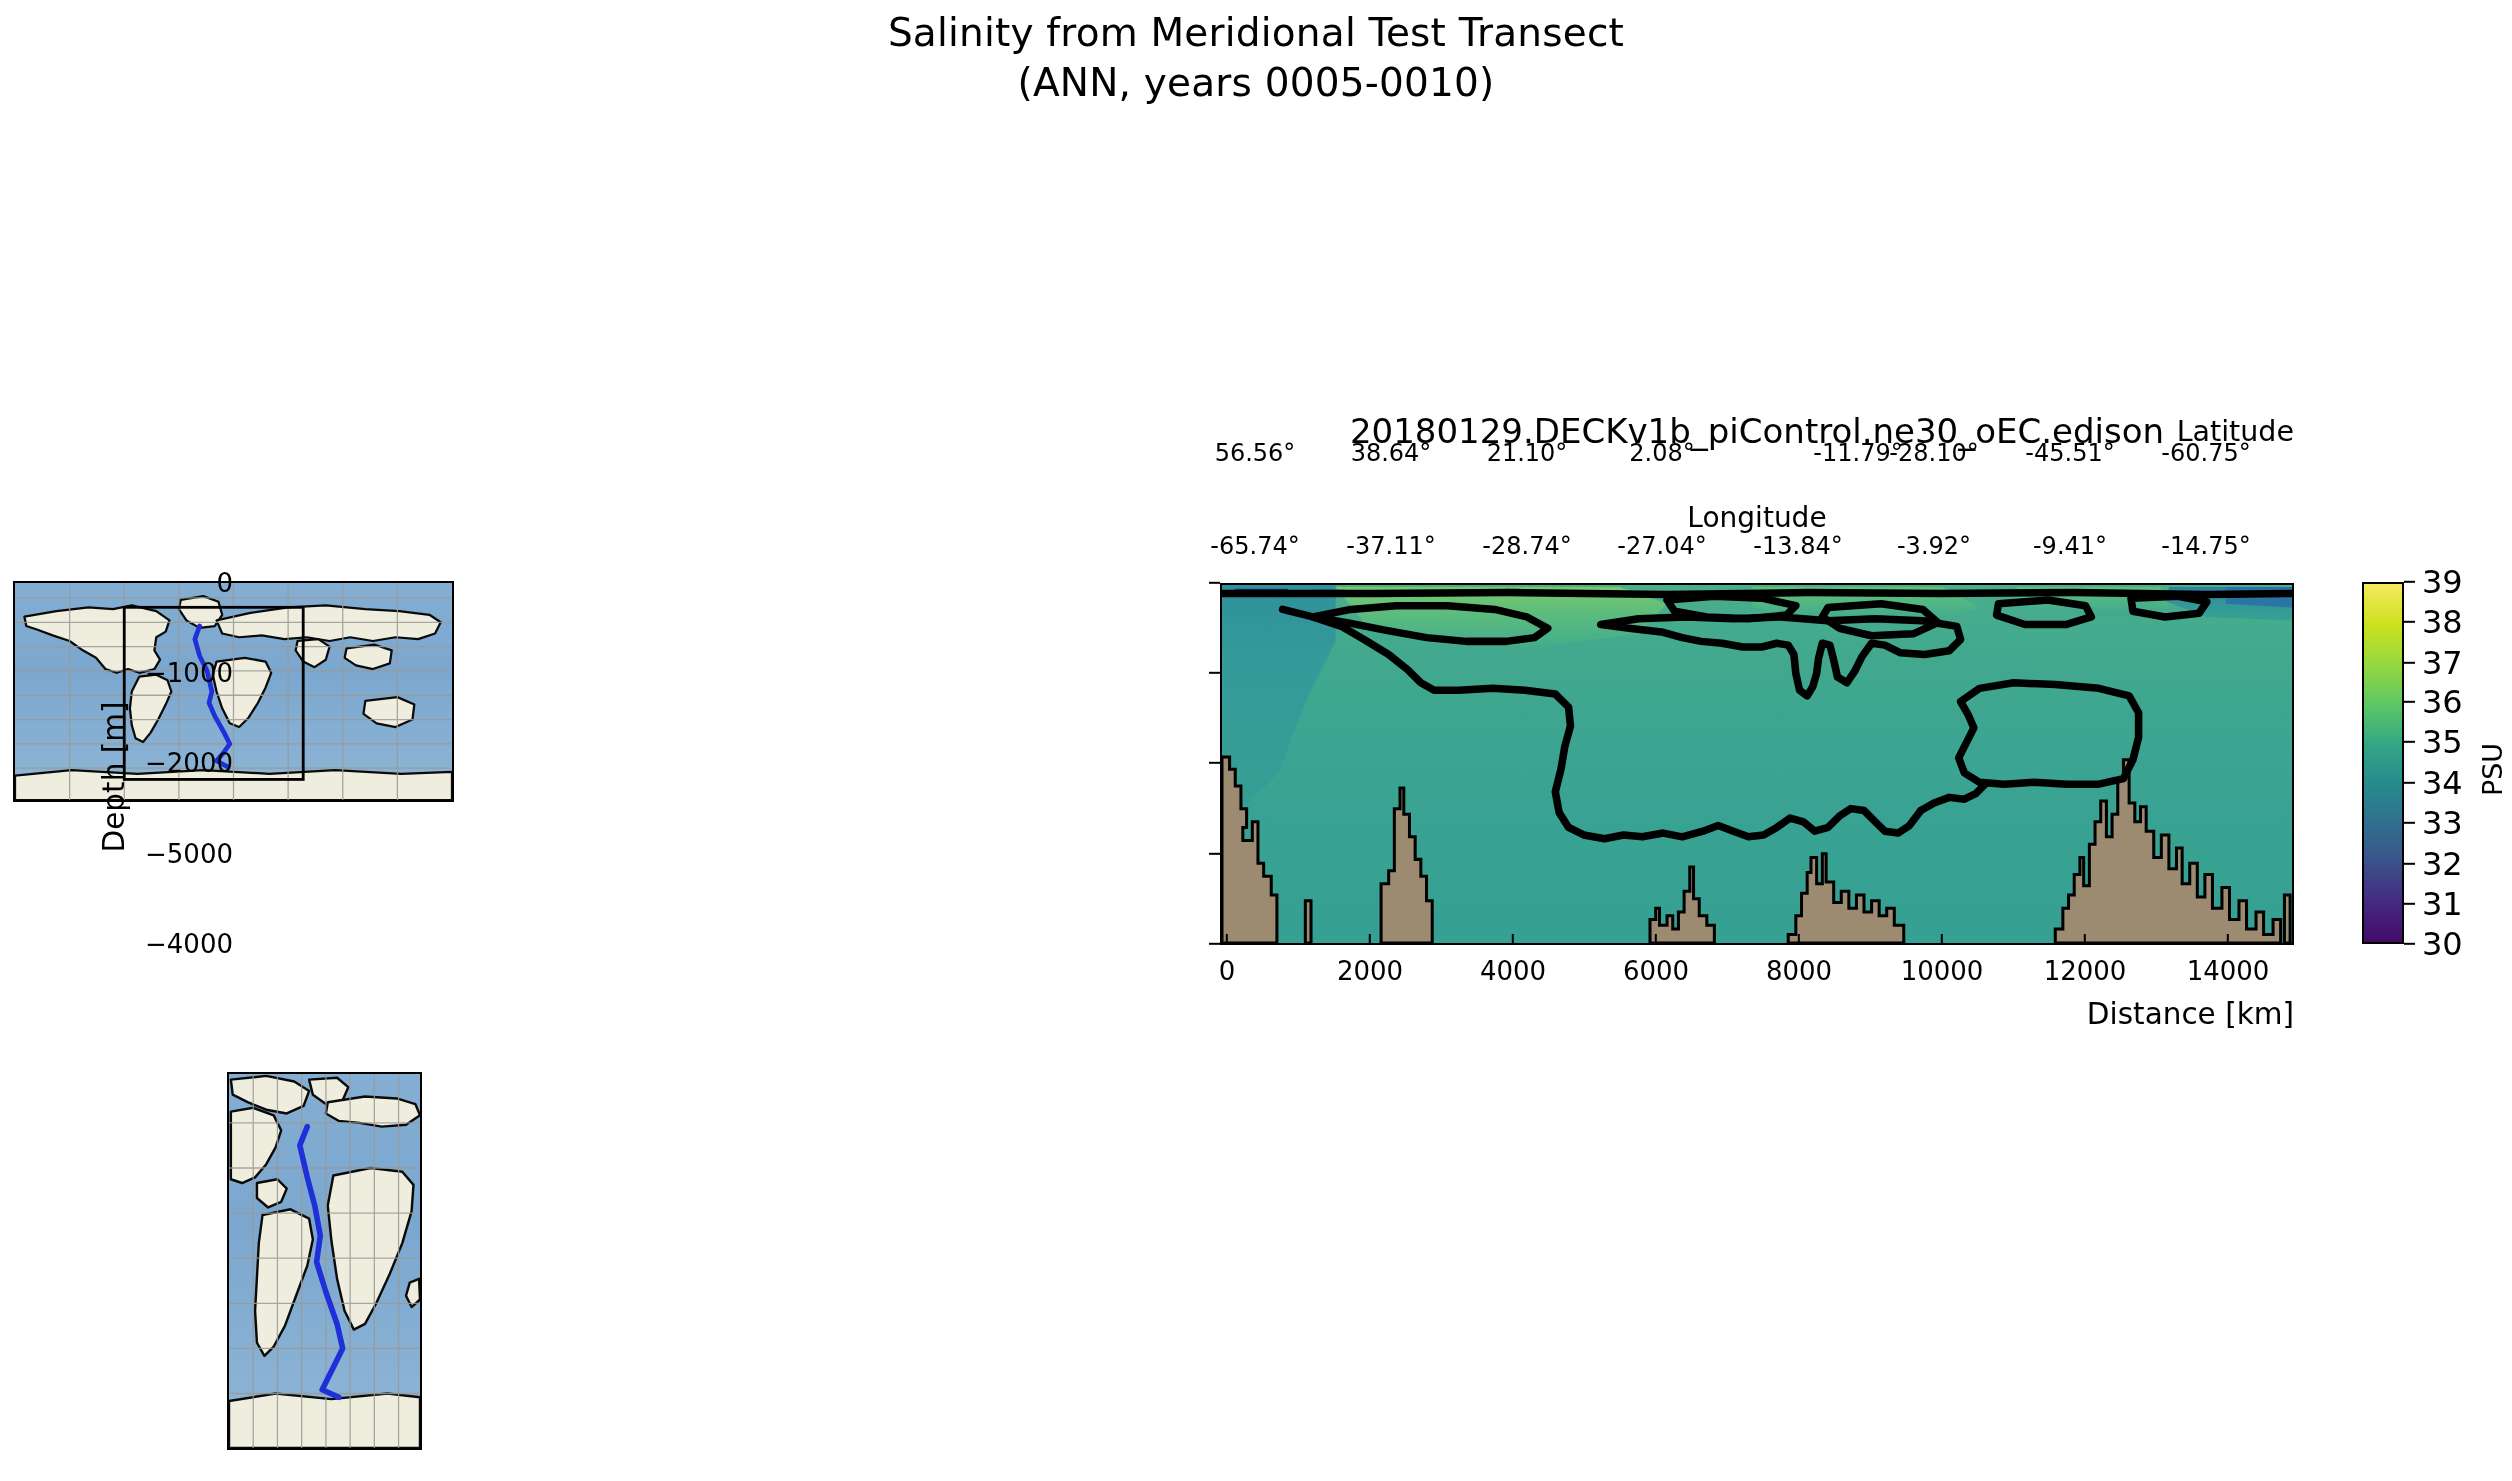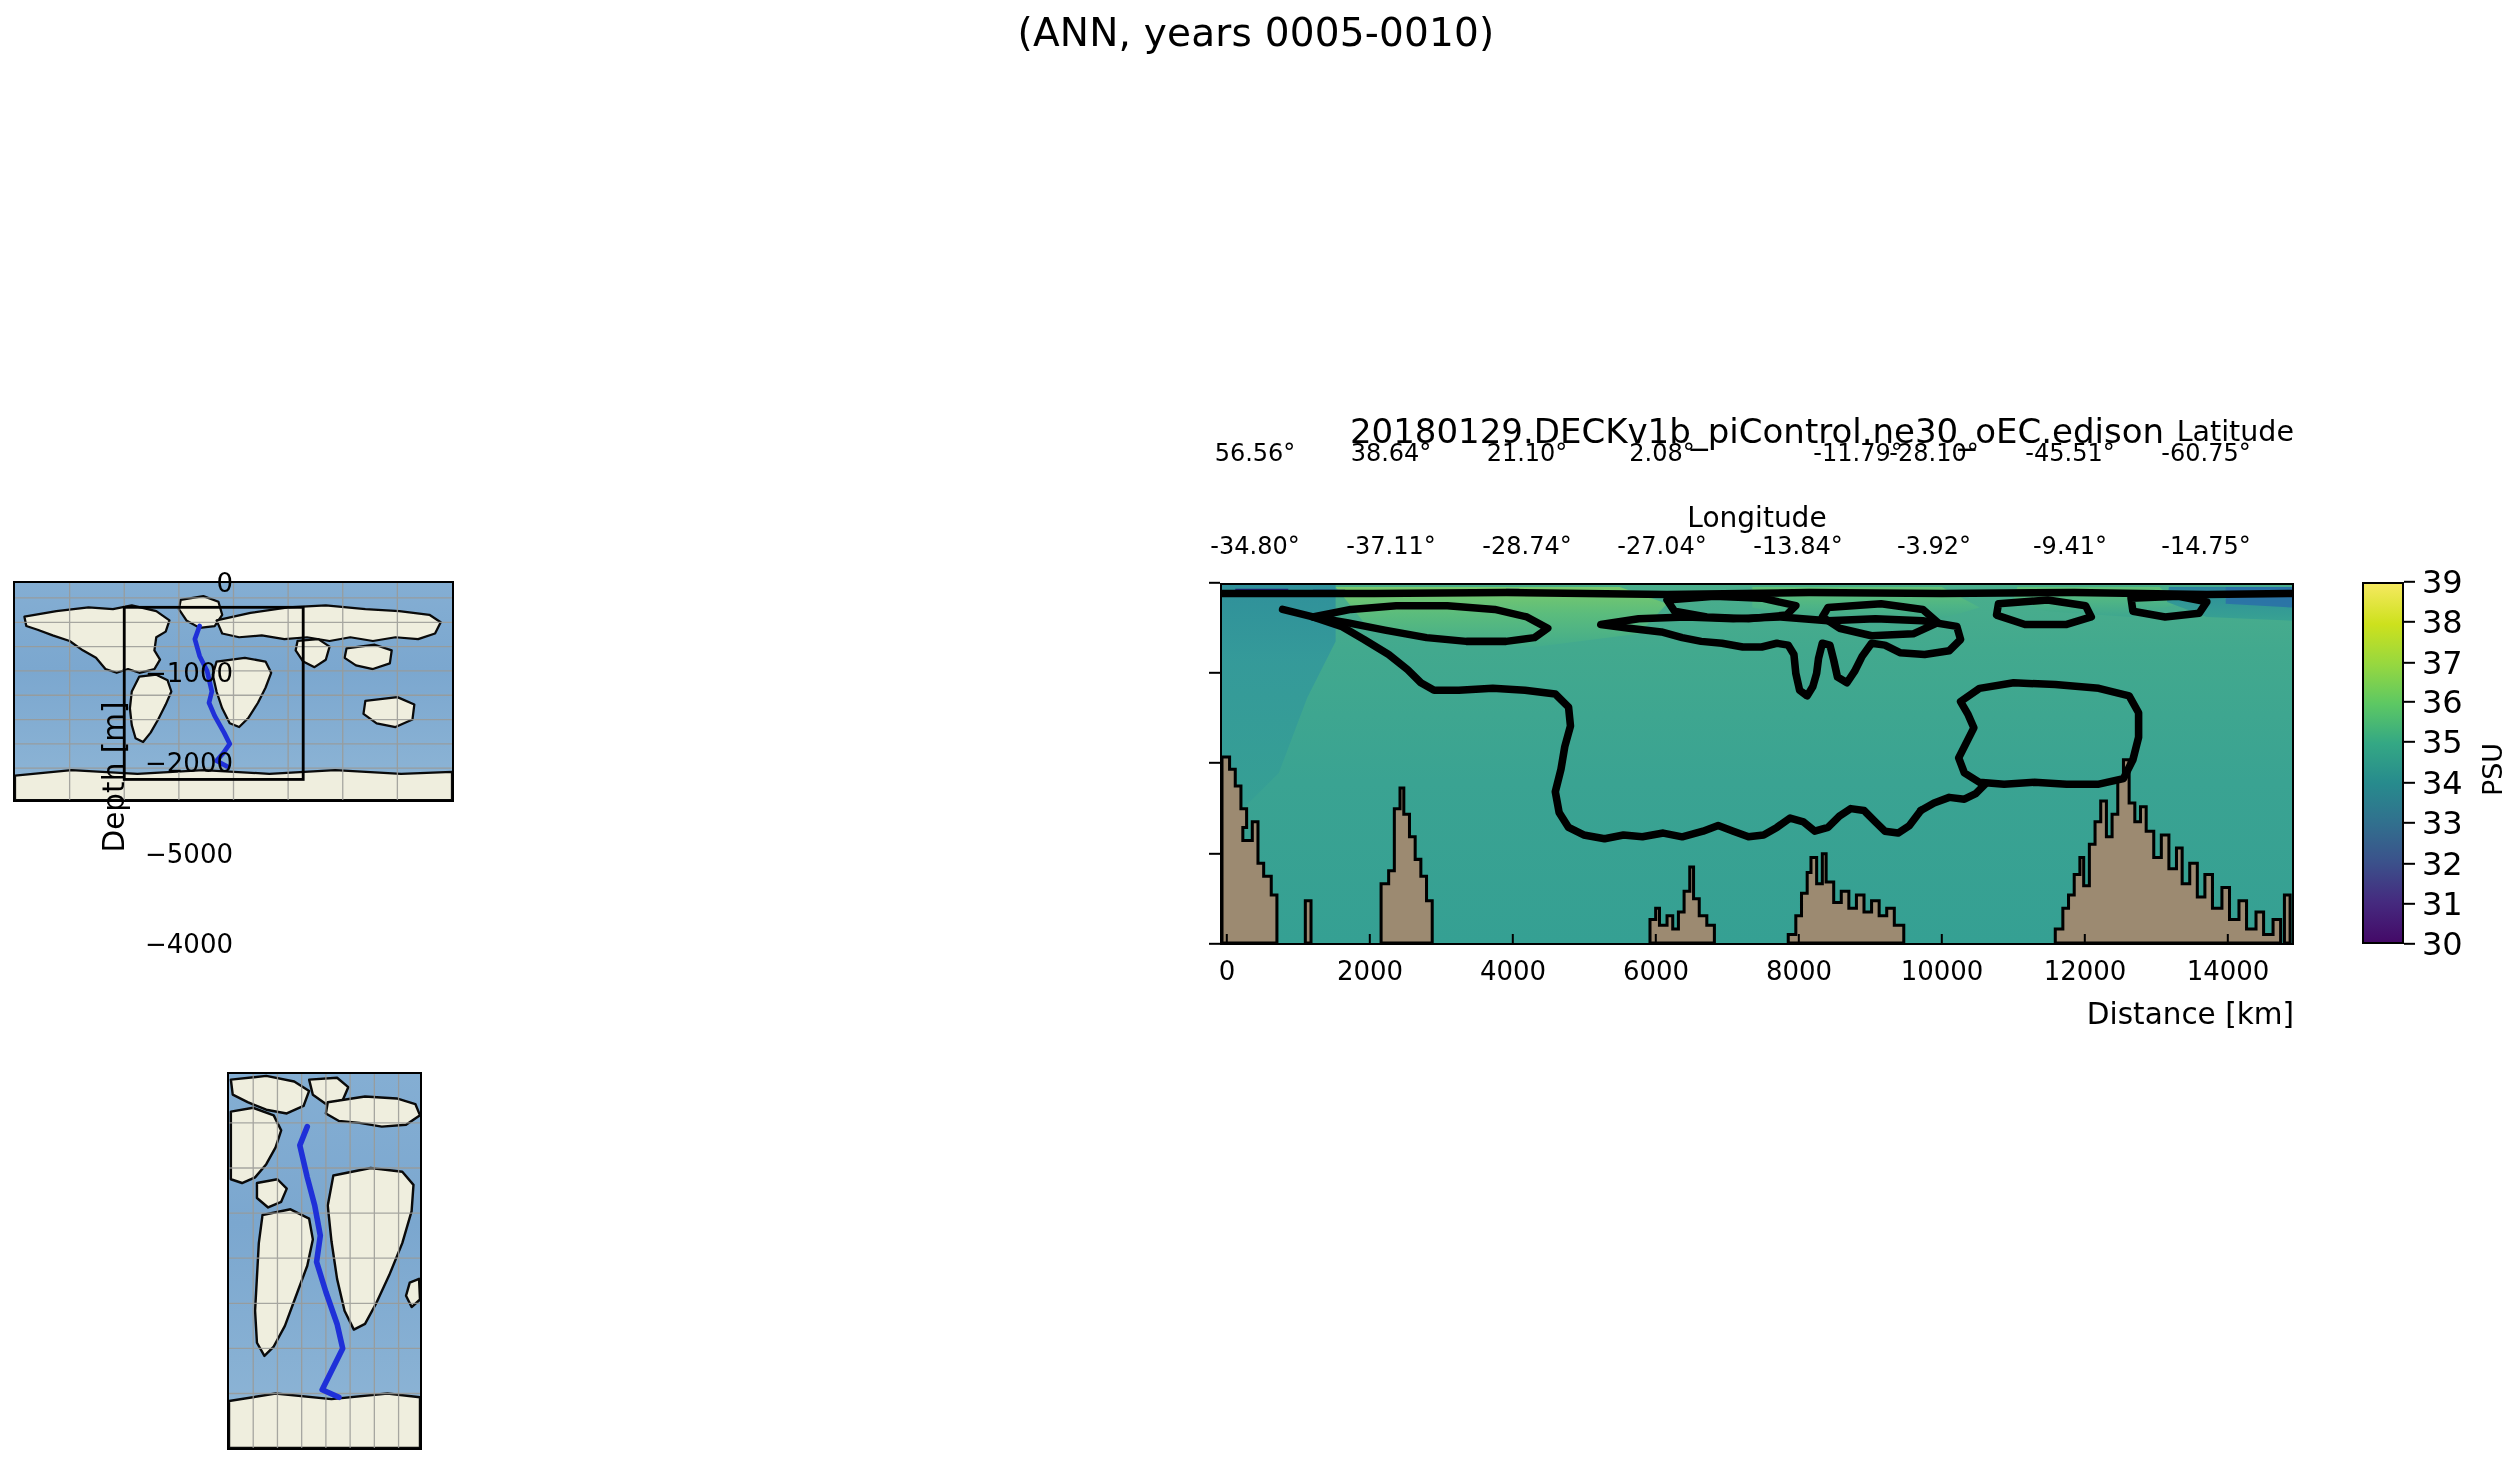--- a/index.html
+++ b/index.html
@@ -73,20 +73,21 @@
           #f5e95f 100%);}
   .cbtick{position:absolute;left:2404px;width:11.4px;height:2.4px;background:#000;transform:translateY(-50%);}
   .cblabel{position:absolute;left:2422px;font-size:32px;transform:translateY(-50%);white-space:nowrap;}
   #cbar-unit{left:2350px;top:754px;width:285px;text-align:center;font-size:27px;
              transform:rotate(-90deg);transform-origin:center center;}
 </style>
 </head>
 <body>
 
 <div class="abs" id="fig-title">
+  <span class="tline">Salinity from Meridional Test Transect</span>
   <span class="tline">(ANN, years 0005-0010)</span>
 </div>
 
 <div class="abs" id="map-global">
   <div class="mapinner">
     <div class="ocean"></div>
     <svg class="transect-svg" viewBox="0 0 464 232" preserveAspectRatio="none">
 
       <g fill="#efeede" stroke="#0a0a0a" stroke-width="2.4" stroke-linejoin="round">
 
@@ -186,21 +187,21 @@
   <span class="ticklabel" style="left:1527px">21.10°</span>
   <span class="ticklabel" style="left:1662px">2.08°</span>
   <span class="ticklabel" style="left:1858px">-11.79°</span>
   <span class="ticklabel" style="left:1934px">-28.10°</span>
   <span class="ticklabel" style="left:2070px">-45.51°</span>
   <span class="ticklabel" style="left:2206px">-60.75°</span>
 </div>
 
 <div class="abs" id="lon-axis-label">Longitude</div>
 <div class="abs" id="lon-ticks">
-  <span class="ticklabel" style="left:1255px">-34.80°</span>
+  <span class="ticklabel" style="left:1255px">-65.74°</span>
   <span class="ticklabel" style="left:1391px">-37.11°</span>
   <span class="ticklabel" style="left:1527px">-28.74°</span>
   <span class="ticklabel" style="left:1662px">-27.04°</span>
   <span class="ticklabel" style="left:1798px">-13.84°</span>
   <span class="ticklabel" style="left:1934px">-3.92°</span>
   <span class="ticklabel" style="left:2070px">-9.41°</span>
   <span class="ticklabel" style="left:2206px">-14.75°</span>
 </div>
 
 <div class="abs ticktop" style="left:1255px"></div>

